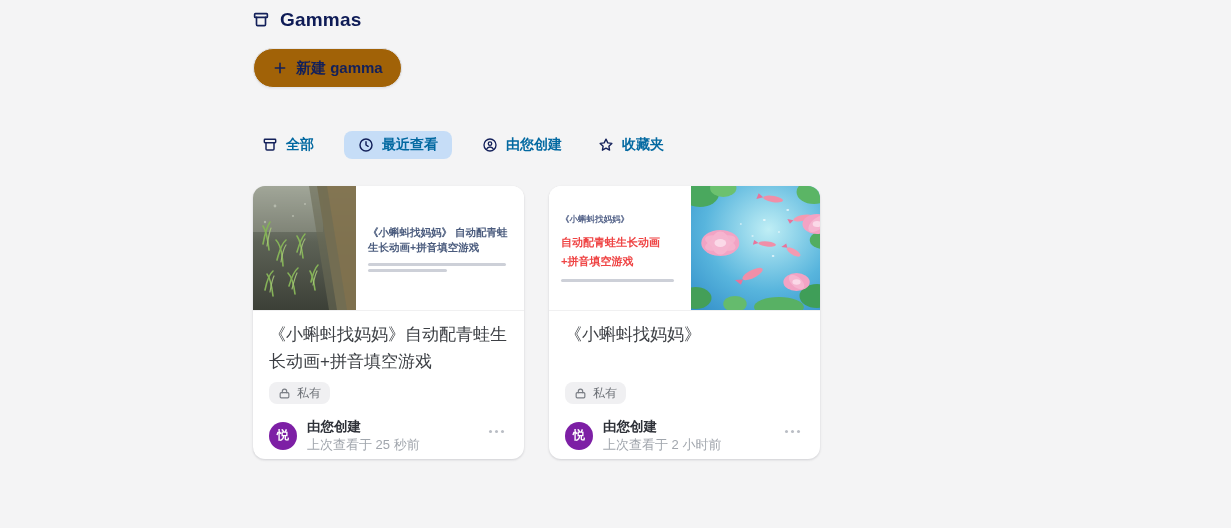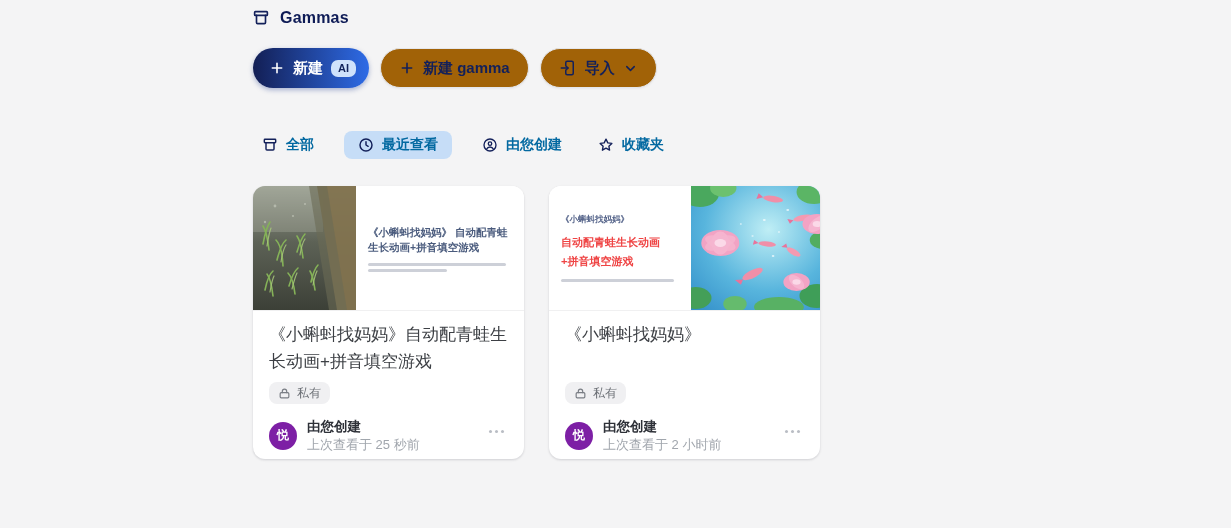--- a/index.html
+++ b/index.html
@@ -7,21 +7,21 @@
     width:1231px;height:528px;position:relative;overflow:hidden;
     background:#f4f4f5;
     font-family:"Liberation Sans","DejaVu Sans",sans-serif;
     -webkit-font-smoothing:antialiased;
   }
   svg{display:block;}
   
   .page-header{
     position:absolute;left:252px;top:9px;
     display:flex;align-items:center;gap:10px;
-    color:#0e1b56;font-size:16px;font-weight:bold;letter-spacing:.2px;
+    color:#0e1b56;font-size:19px;font-weight:bold;letter-spacing:.2px;
   }
   
   .toolbar{position:absolute;left:253px;top:48px;display:flex;gap:11px;}
   .btn{
     height:40px;border-radius:20px;display:flex;align-items:center;gap:8px;
     padding:0 18px;font-size:15px;font-weight:bold;color:#13205a;
     background:#a16207;border:1px solid #e4e6eb;cursor:pointer;
     box-shadow:0 1px 2px rgba(16,24,64,.05);box-sizing:border-box;white-space:nowrap;
   }
   .btn-primary{
@@ -82,54 +82,30 @@
   <span>
     <svg width="18" height="18" viewBox="0 0 24 24" fill="none" class="icon-navy" stroke-width="2.2" stroke-linecap="round" stroke-linejoin="round">
       <rect x="3.5" y="3.5" width="17" height="5" rx="1"></rect>
       <path d="M6 8.5 v9.5 a1.5 1.5 0 0 0 1.5 1.5 h9 a1.5 1.5 0 0 0 1.5-1.5 V8.5"></path>
     </svg>
   </span>
   <span>Gammas</span>
 </div>
 
 <div class="toolbar">
-  <button class="btn btn-primary">
-    <span>
-      <svg width="16" height="16" viewBox="0 0 24 24" fill="none" stroke="#fff" stroke-width="2.4" stroke-linecap="round">
-        <path d="M12 5v14M5 12h14"></path>
-      </svg>
-    </span>
-    <span>新建</span>
-    <span class="ai-badge">AI</span>
-  </button>
 
   <button class="btn">
     <span>
       <svg width="16" height="16" viewBox="0 0 24 24" fill="none" class="icon-navy" stroke-width="2.4" stroke-linecap="round">
         <path d="M12 5v14M5 12h14"></path>
       </svg>
     </span>
     <span>新建 gamma</span>
   </button>
 
-  <button class="btn">
-    <span>
-      <svg width="18" height="18" viewBox="0 0 24 24" fill="none" class="icon-navy" stroke-width="2" stroke-linecap="round" stroke-linejoin="round">
-        <path d="M9 8 V5 a2 2 0 0 1 2-2 h6 a2 2 0 0 1 2 2 v14 a2 2 0 0 1-2 2 h-6 a2 2 0 0 1-2-2 v-3"></path>
-        <path d="M3 12 h9"></path>
-        <path d="M9 9 l3 3 -3 3"></path>
-      </svg>
-    </span>
-    <span>导入</span>
-    <span>
-      <svg width="15" height="15" viewBox="0 0 24 24" fill="none" class="icon-navy" stroke-width="2.4" stroke-linecap="round" stroke-linejoin="round">
-        <path d="M6 9l6 6 6-6"></path>
-      </svg>
-    </span>
-  </button>
 </div>
 
 <div class="tabs">
   <div class="tab">
     <span>
       <svg width="16" height="16" viewBox="0 0 24 24" fill="none" class="icon-navy" stroke-width="2.2" stroke-linecap="round" stroke-linejoin="round">
         <rect x="3.5" y="3.5" width="17" height="5" rx="1"></rect>
         <path d="M6 8.5 v9.5 a1.5 1.5 0 0 0 1.5 1.5 h9 a1.5 1.5 0 0 0 1.5-1.5 V8.5"></path>
       </svg>
     </span>

